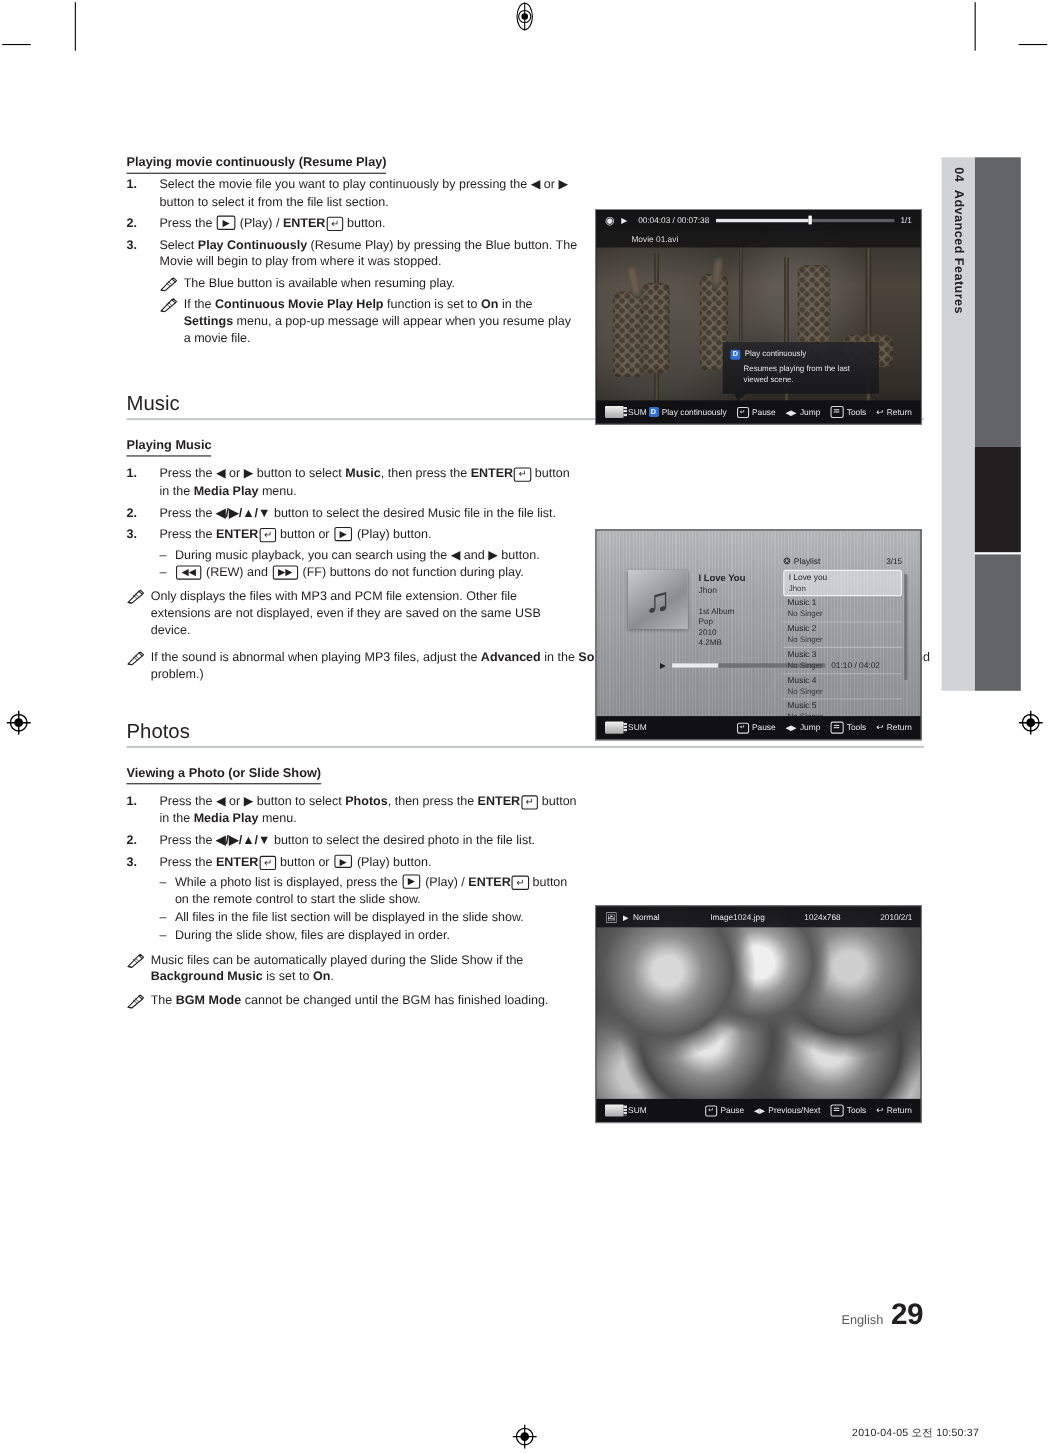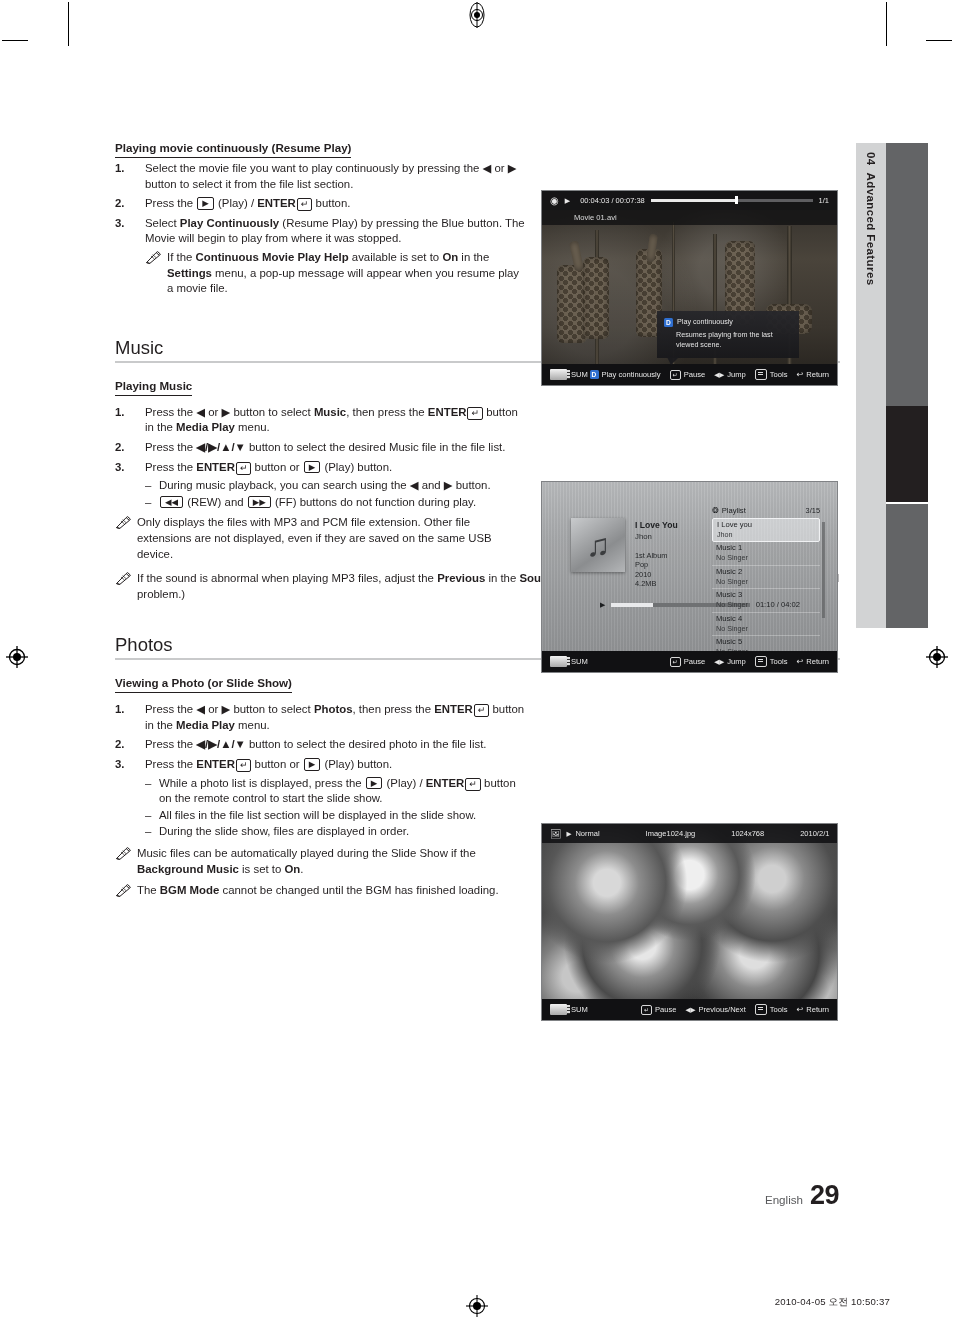--- a/index.html
+++ b/index.html
@@ -450,32 +450,44 @@
         <span>Select the movie file you want to play continuously by pressing the </span><span>◀</span><span> or </span><span>▶</span><span> button to select it from the file list section.</span>
       </li>
       <li>
         <span class="num">2.</span>
         <span>Press the </span><span class="key">▶</span><span> (Play) / </span><b>ENTER</b><span class="key-enter">↵</span><span> button.</span>
       </li>
       <li>
         <span class="num">3.</span>
         <span>Select </span><b>Play Continuously</b><span> (Resume Play) by pressing the Blue button. The Movie will begin to play from where it was stopped.</span>
 
+        <div class="note note-inline" style="margin-top:4px;">
+          <span class="pencil">
+            <svg width="16" height="13" viewBox="0 0 16 13">
+                <path d="M1.5 11.6 L11.2 1.6 L14.4 4.4 L4.8 12.4 Z" fill="none" stroke="#231f20" stroke-width="1"></path>
+                <path d="M1.5 11.6 L4.8 12.4" stroke="#231f20" stroke-width="1"></path>
+                <path d="M11.2 1.6 L12.6 0.6 L15.4 3.1 L14.4 4.4" fill="none" stroke="#231f20" stroke-width="1"></path>
+                <path d="M6 5 L9.5 8" stroke="#231f20" stroke-width=".7"></path>
+                <path d="M7.6 3.6 L11 6.6" stroke="#231f20" stroke-width=".7"></path>
+              </svg>
+          </span>
+          <span>The Blue button is available when resuming play.</span>
+        </div>
 
         <div class="note note-inline">
           <span class="pencil">
             <svg width="16" height="13" viewBox="0 0 16 13">
                 <path d="M1.5 11.6 L11.2 1.6 L14.4 4.4 L4.8 12.4 Z" fill="none" stroke="#231f20" stroke-width="1"></path>
                 <path d="M1.5 11.6 L4.8 12.4" stroke="#231f20" stroke-width="1"></path>
                 <path d="M11.2 1.6 L12.6 0.6 L15.4 3.1 L14.4 4.4" fill="none" stroke="#231f20" stroke-width="1"></path>
                 <path d="M6 5 L9.5 8" stroke="#231f20" stroke-width=".7"></path>
                 <path d="M7.6 3.6 L11 6.6" stroke="#231f20" stroke-width=".7"></path>
               </svg>
           </span>
-          <span>If the </span><b>Continuous Movie Play Help</b><span> available is set to </span><b>On</b><span> in the </span><b>Settings</b><span> menu, a pop-up message will appear when you resume play a movie file.</span>
+          <span>If the </span><b>Continuous Movie Play Help</b><span> function is set to </span><b>On</b><span> in the </span><b>Settings</b><span> menu, a pop-up message will appear when you resume play a movie file.</span>
         </div>
       </li>
     </ol>
   </div>
 
   
   <div style="height:35px;"></div>
   <h2 class="section">Music</h2>
   <div class="section-rule"></div>
 
@@ -525,21 +537,21 @@
   <div class="note note-wide" style="margin-top:9px;">
     <span class="pencil">
       <svg width="16" height="13" viewBox="0 0 16 13">
           <path d="M1.5 11.6 L11.2 1.6 L14.4 4.4 L4.8 12.4 Z" fill="none" stroke="#231f20" stroke-width="1"></path>
           <path d="M1.5 11.6 L4.8 12.4" stroke="#231f20" stroke-width="1"></path>
           <path d="M11.2 1.6 L12.6 0.6 L15.4 3.1 L14.4 4.4" fill="none" stroke="#231f20" stroke-width="1"></path>
           <path d="M6 5 L9.5 8" stroke="#231f20" stroke-width=".7"></path>
           <path d="M7.6 3.6 L11 6.6" stroke="#231f20" stroke-width=".7"></path>
         </svg>
     </span>
-    <span>If the sound is abnormal when playing MP3 files, adjust the </span><b>Previous</b><span> in the </span><b>Sound</b><span> menu. (An over-modulated MP3 file may cause a sound problem.)</span>
+    <span>If the sound is abnormal when playing MP3 files, adjust the </span><b>Advanced</b><span> in the </span><b>Sound</b><span> menu. (An over-modulated MP3 file may cause a sound problem.)</span>
   </div>
 
   
   <div style="height:28px;"></div>
   <h2 class="section">Photos</h2>
   <div class="section-rule"></div>
 
   <h4 class="sub-head">Viewing a Photo (or Slide Show)</h4>
 
   <div class="txt-col" style="margin-top:6px;">

